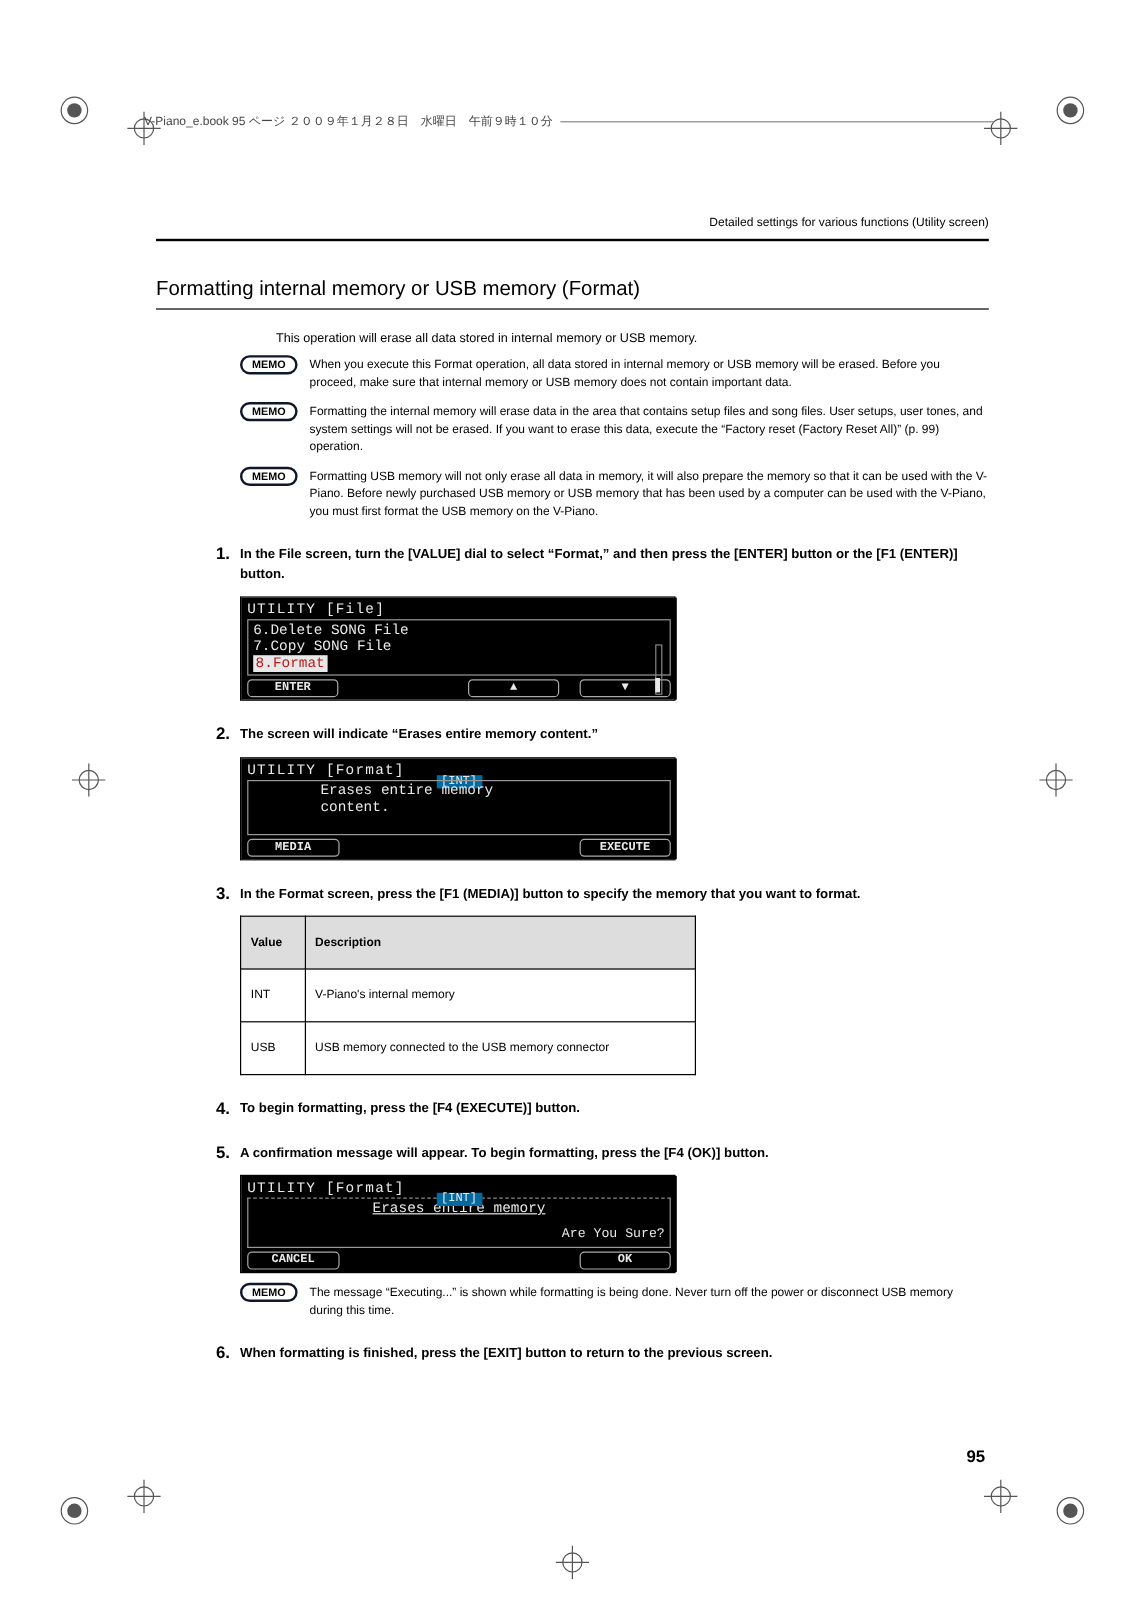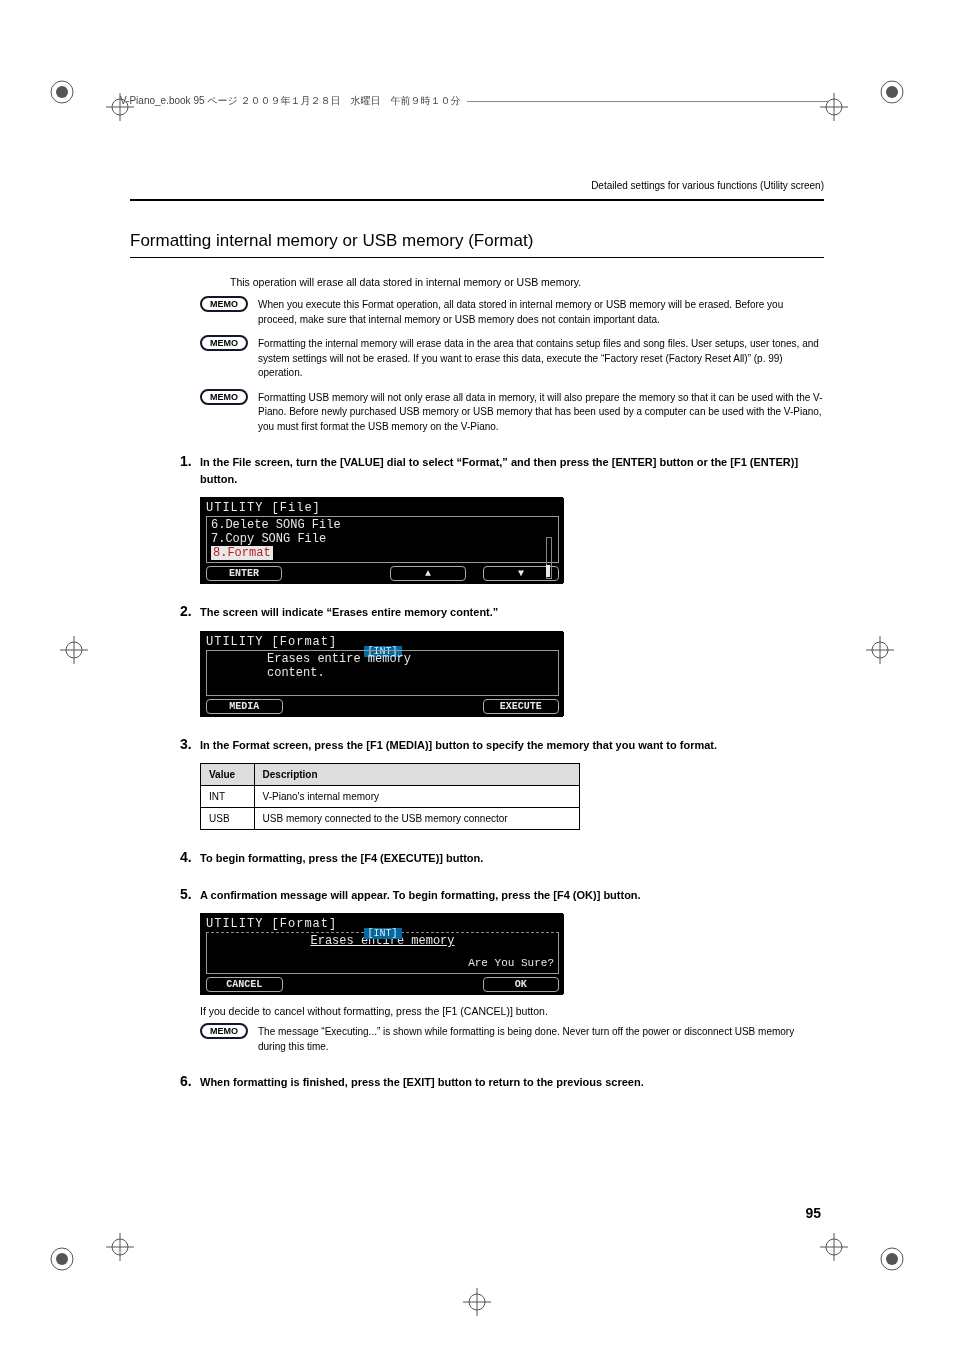--- a/index.html
+++ b/index.html
@@ -213,21 +213,21 @@
     }
 
     table.value-table {
       border-collapse: collapse;
       margin: 10px 0 10px 70px;
       width: 380px;
       font-size: 10px;
     }
     table.value-table th, table.value-table td {
       border: 1px solid #000;
-      padding: 5px 8px;
+      padding: 16px 8px;
       text-align: left;
     }
     table.value-table th {
       background: #ddd;
       font-weight: bold;
     }
 
     .after-lcd-text {
       font-size: 10.5px;
       margin: 6px 0 8px 70px;
@@ -419,21 +419,20 @@
         <div class="lcd-msg" style="margin-top:8px;">Are You Sure?</div>
       </div>
       <div class="lcd-softkeys">
         <div class="lcd-sk">CANCEL</div>
         <div class="lcd-sk blank"></div>
         <div class="lcd-sk blank"></div>
         <div class="lcd-sk">OK</div>
       </div>
     </div>
   </div>
-  <div class="after-lcd-text">If you decide to cancel without formatting, press the [F1 (CANCEL)] button.</div>
   <div class="memo-block">
     <span class="memo-badge">MEMO</span>
     <div class="memo-text">The message “Executing...” is shown while formatting is being done. Never turn off the power or disconnect USB memory during this time.</div>
   </div>
 
   <div class="step">
     <div class="step-num">6.</div>
     <div class="step-body">
       <div class="step-main">When formatting is finished, press the [EXIT] button to return to the previous screen.</div>
     </div>

